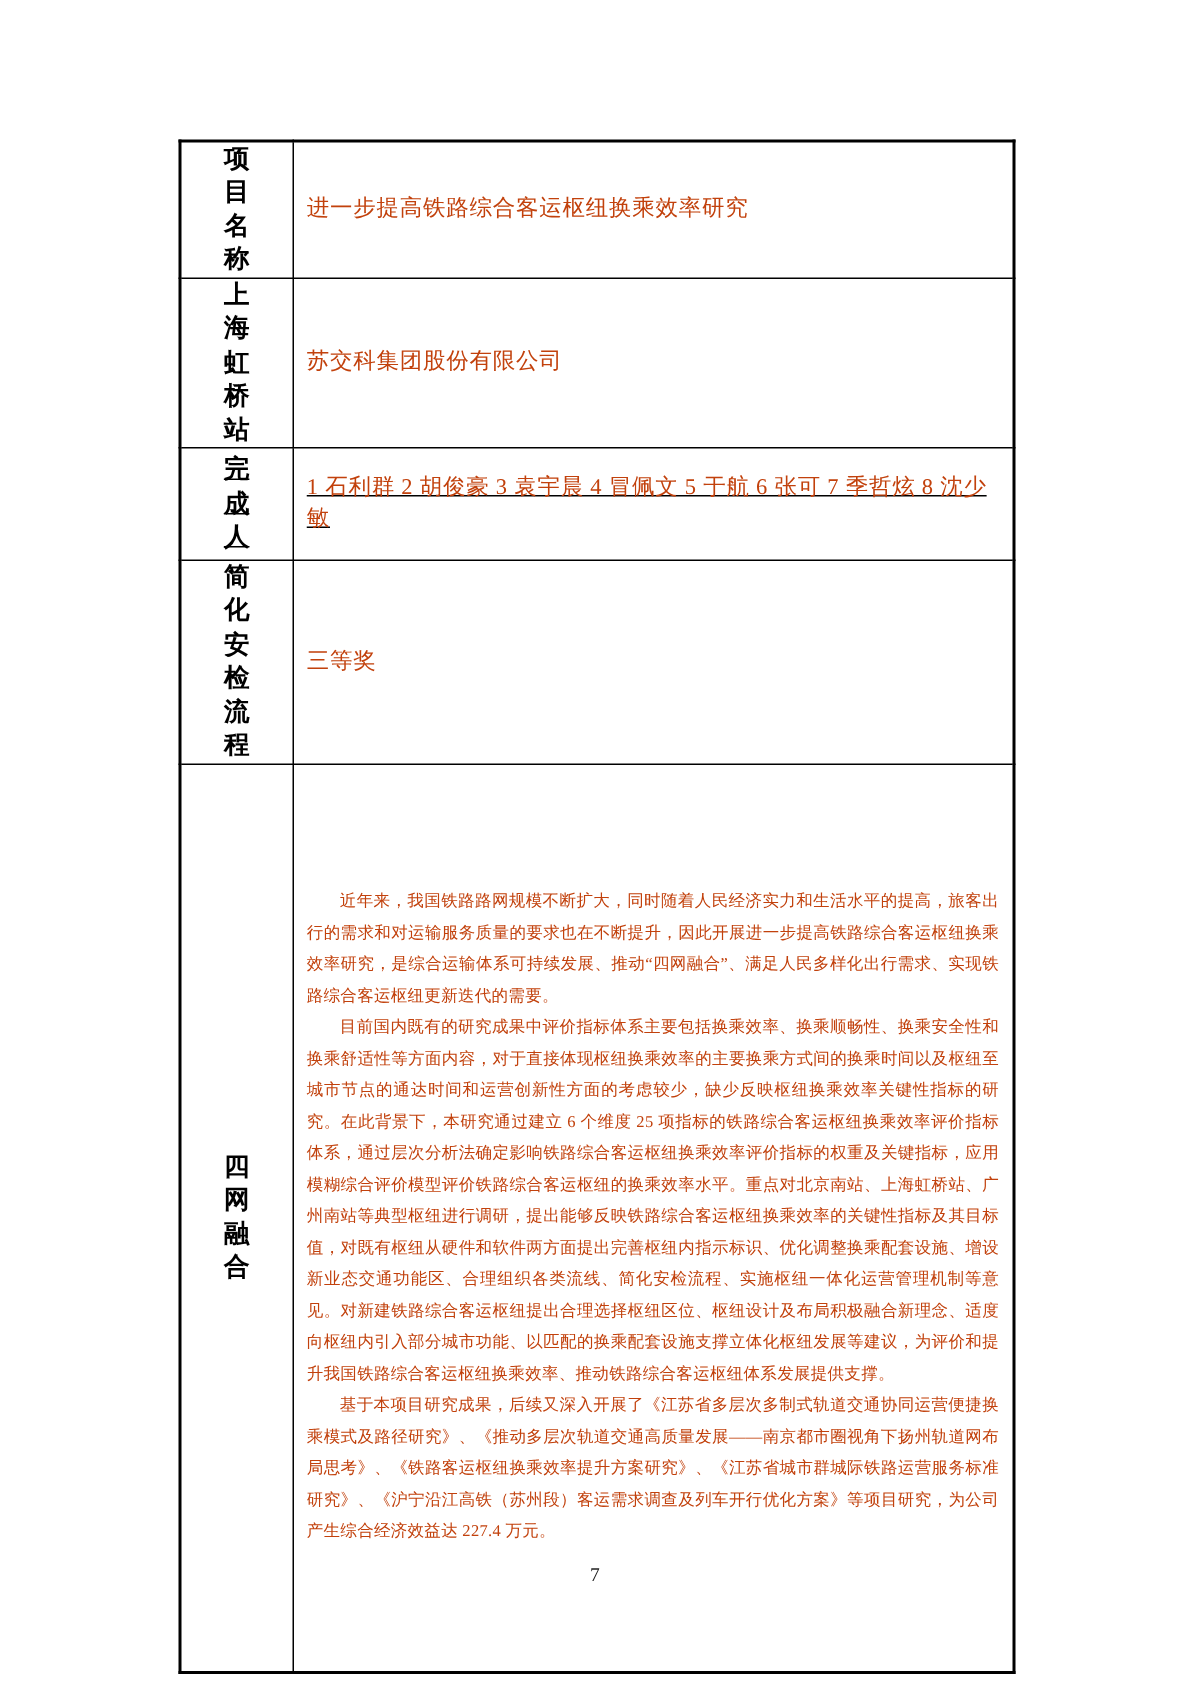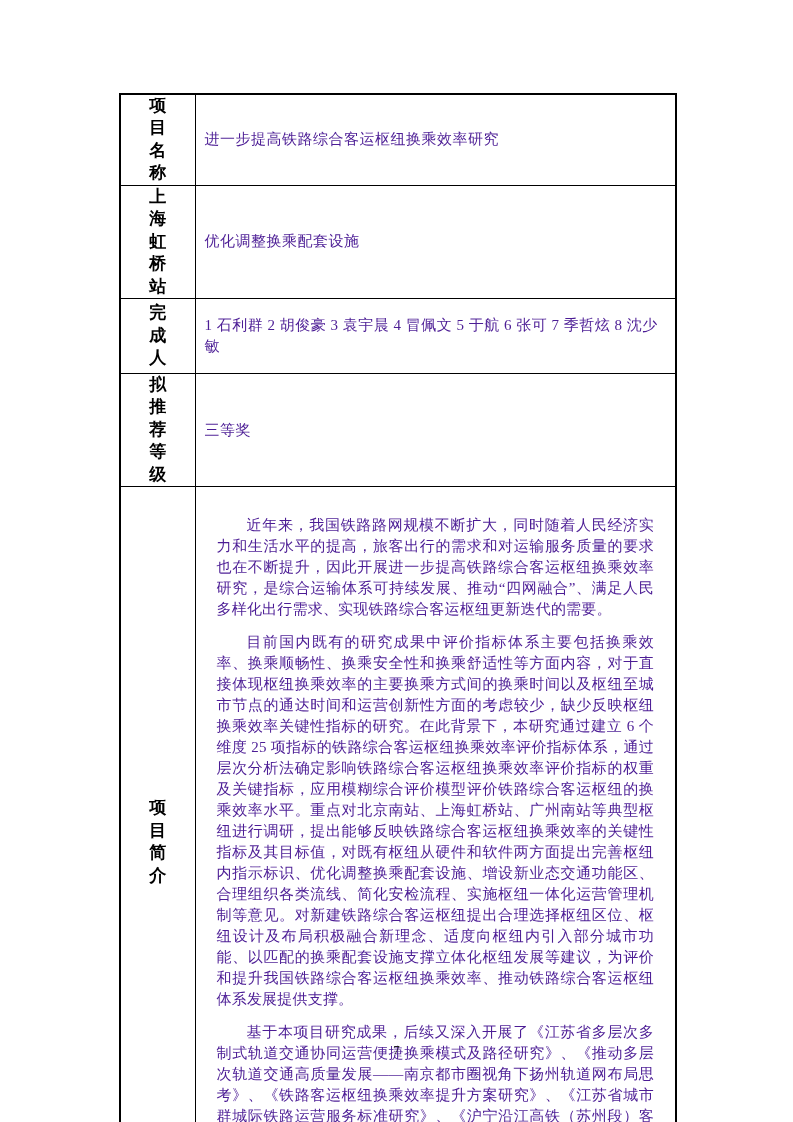--- a/index.html
+++ b/index.html
@@ -38,37 +38,37 @@
     line-height: 1.32;
     color: #000;
     margin-left: 36px;
   }
   table.form-table td {
     padding: 16px 9px;
     vertical-align: middle;
     font-family: "Liberation Serif", "DejaVu Serif", serif;
     font-size: 15px;
     line-height: 21px;
-    color: #4c1d95;
+    color: #c2410c;
     letter-spacing: 0.5px;
   }
   tr.row-name    { height: 47px; }
   tr.row-unit    { height: 50px; }
-  tr.row-people  { height: 47px; }
+  tr.row-people  { height: 47px; text-decoration: underline; }
   tr.row-award   { height: 46px; }
   tr.row-summary { height: 606px; }
   td.summary-cell {
     vertical-align: middle;
     padding: 4px 9px;
   }
   td.summary-cell p {
-    margin: 12px;
+    margin: 0;
     text-indent: 2em;
     text-align: justify;
-    font-size: 15px;
+    font-size: 11px;
     line-height: 21px;
     letter-spacing: 0.2px;
   }
   .page-number {
     position: absolute;
     top: 1042px;
     left: 0;
     right: 0;
     text-align: center;
     font-family: "Liberation Serif", "DejaVu Serif", serif;
@@ -87,35 +87,35 @@
       <col>
     </colgroup>
     <tbody>
       <tr class="row-name">
         <th>项目名称</th>
         <td>进一步提高铁路综合客运枢纽换乘效率研究</td>
       </tr>
 
       <tr class="row-unit">
         <th>上海虹桥站</th>
-        <td>优化调整换乘配套设施</td>
+        <td>苏交科集团股份有限公司</td>
       </tr>
 
       <tr class="row-people">
         <th>完成人</th>
         <td>1 石利群 2 胡俊豪 3 袁宇晨 4 冒佩文 5 于航 6 张可 7 季哲炫 8 沈少敏</td>
       </tr>
 
       <tr class="row-award">
-        <th>拟推荐等级</th>
+        <th>简化安检流程</th>
         <td>三等奖</td>
       </tr>
 
       <tr class="row-summary">
-        <th>项目简介</th>
+        <th>四网融合</th>
         <td class="summary-cell">
           <p>近年来，我国铁路路网规模不断扩大，同时随着人民经济实力和生活水平的提高，旅客出行的需求和对运输服务质量的要求也在不断提升，因此开展进一步提高铁路综合客运枢纽换乘效率研究，是综合运输体系可持续发展、推动“四网融合”、满足人民多样化出行需求、实现铁路综合客运枢纽更新迭代的需要。</p>
           <p>目前国内既有的研究成果中评价指标体系主要包括换乘效率、换乘顺畅性、换乘安全性和换乘舒适性等方面内容，对于直接体现枢纽换乘效率的主要换乘方式间的换乘时间以及枢纽至城市节点的通达时间和运营创新性方面的考虑较少，缺少反映枢纽换乘效率关键性指标的研究。在此背景下，本研究通过建立 6 个维度 25 项指标的铁路综合客运枢纽换乘效率评价指标体系，通过层次分析法确定影响铁路综合客运枢纽换乘效率评价指标的权重及关键指标，应用模糊综合评价模型评价铁路综合客运枢纽的换乘效率水平。重点对北京南站、上海虹桥站、广州南站等典型枢纽进行调研，提出能够反映铁路综合客运枢纽换乘效率的关键性指标及其目标值，对既有枢纽从硬件和软件两方面提出完善枢纽内指示标识、优化调整换乘配套设施、增设新业态交通功能区、合理组织各类流线、简化安检流程、实施枢纽一体化运营管理机制等意见。对新建铁路综合客运枢纽提出合理选择枢纽区位、枢纽设计及布局积极融合新理念、适度向枢纽内引入部分城市功能、以匹配的换乘配套设施支撑立体化枢纽发展等建议，为评价和提升我国铁路综合客运枢纽换乘效率、推动铁路综合客运枢纽体系发展提供支撑。</p>
           <p>基于本项目研究成果，后续又深入开展了《江苏省多层次多制式轨道交通协同运营便捷换乘模式及路径研究》、《推动多层次轨道交通高质量发展——南京都市圈视角下扬州轨道网布局思考》、《铁路客运枢纽换乘效率提升方案研究》、《江苏省城市群城际铁路运营服务标准研究》、《沪宁沿江高铁（苏州段）客运需求调查及列车开行优化方案》等项目研究，为公司产生综合经济效益达 227.4 万元。</p>
         </td>
       </tr>
     </tbody>
   </table>
 
   <div class="page-number">7</div>

